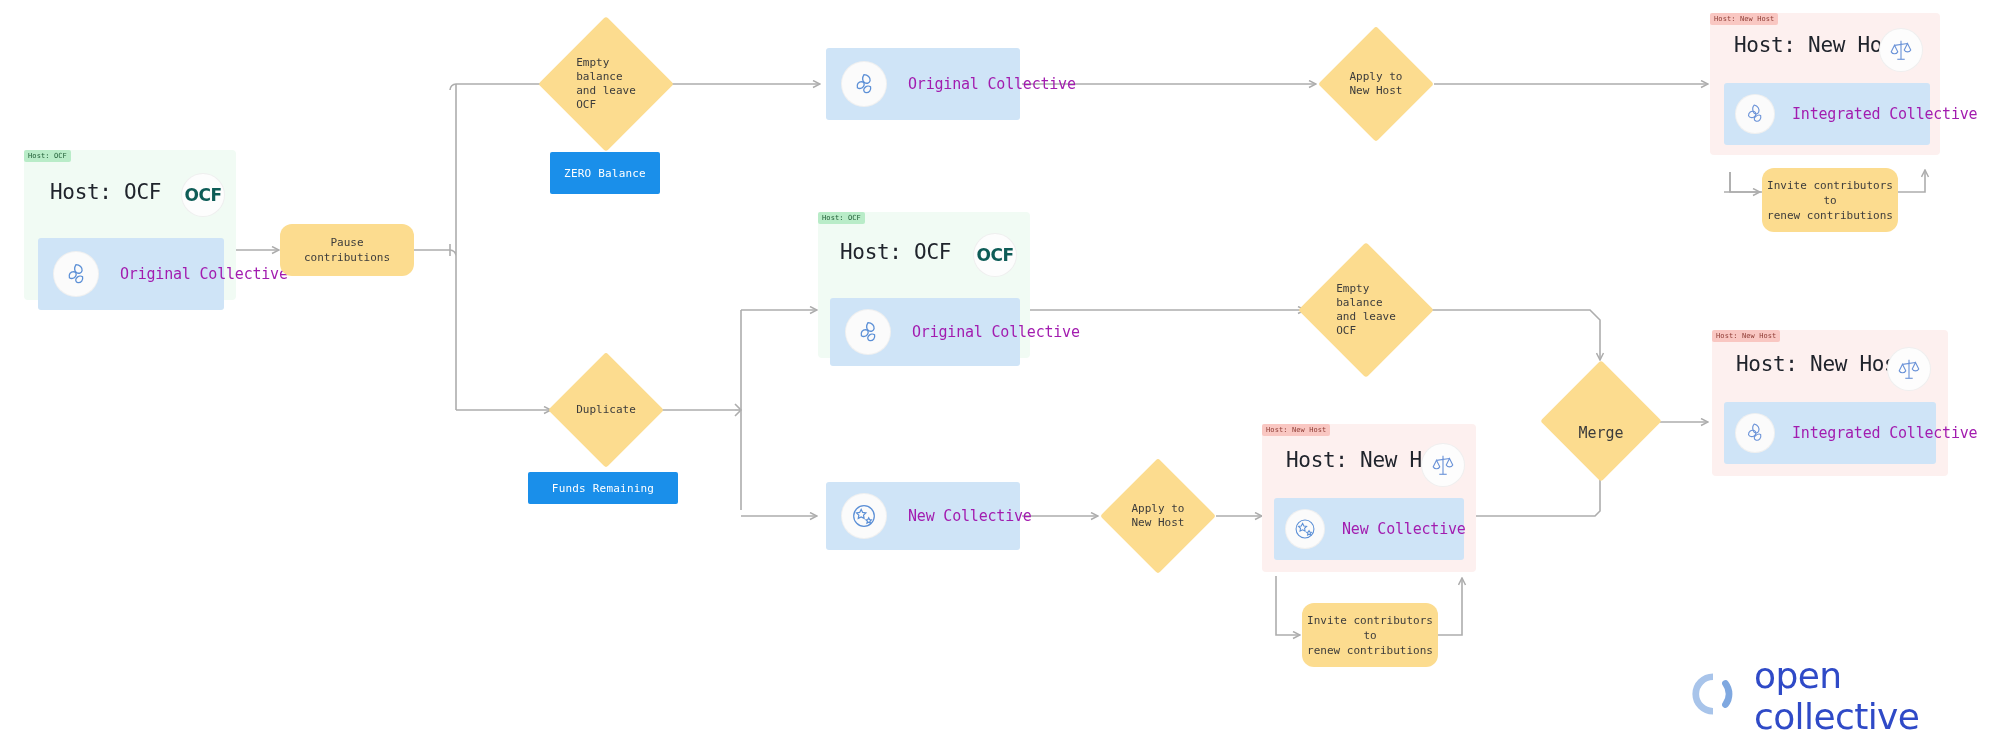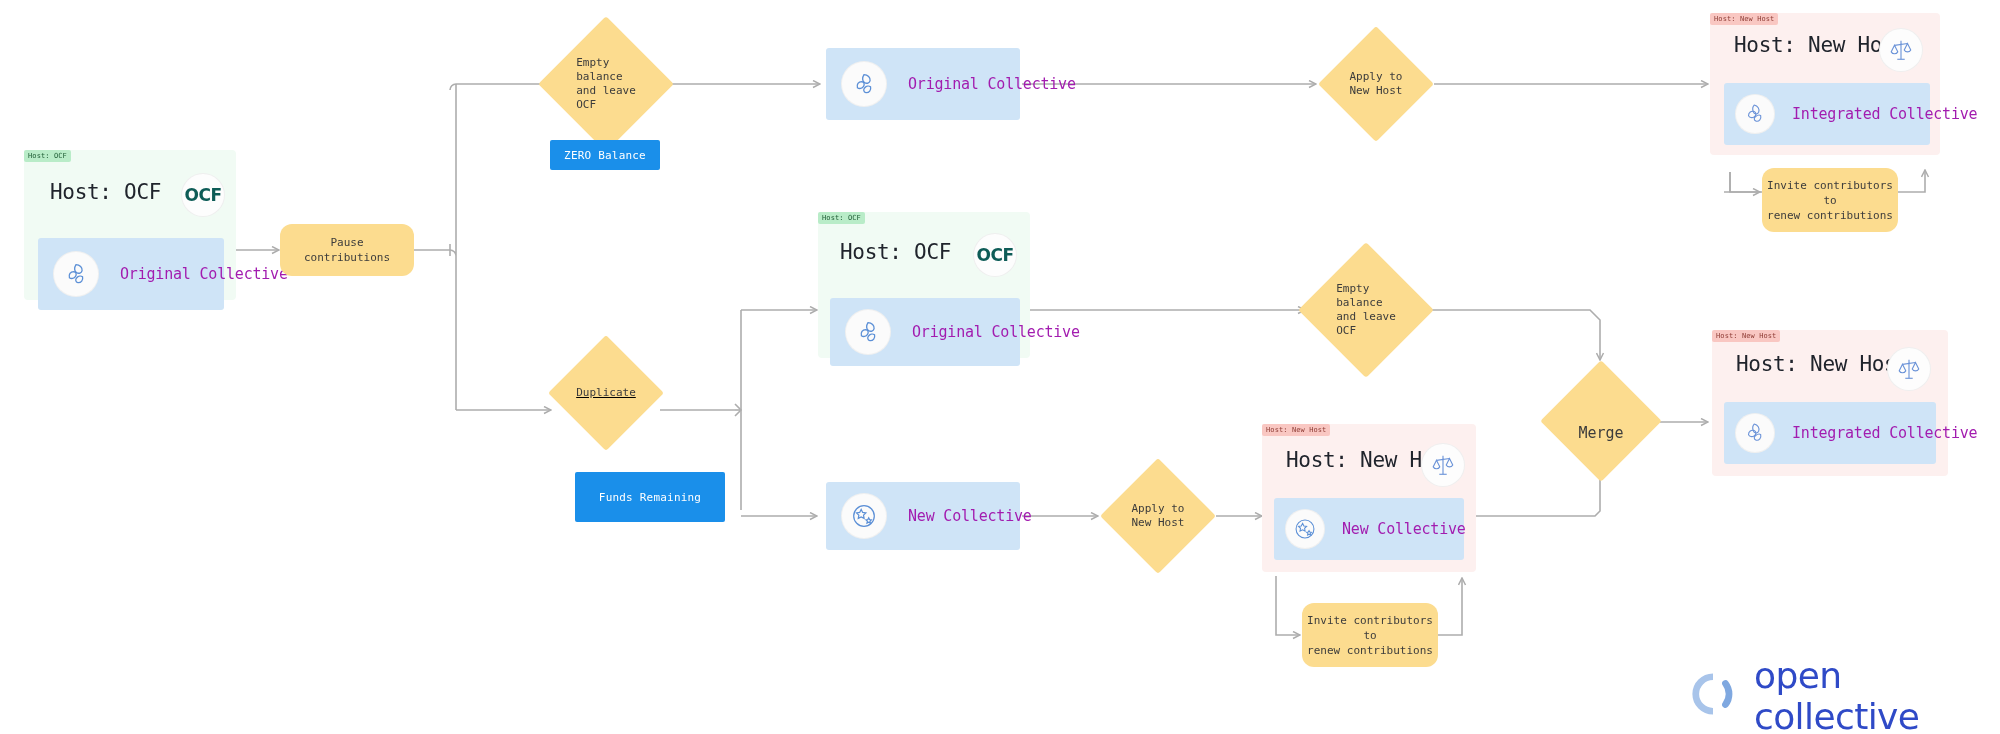--- a/index.html
+++ b/index.html
@@ -136,21 +136,21 @@
   <div class="pill" style="left:280px;top:224px;width:134px;height:52px;">Pause
 contributions</div>
 
   <div class="diamond" style="left:550px;top:-4px;width:112px;height:176px;">
     <span class="dshape" style="width:96px;height:96px;"></span>
     <span class="dlabel">Empty
 balance
 and leave
 OCF</span>
   </div>
-  <div class="bluetag" style="left:550px;top:140px;width:110px;height:30px;">ZERO Balance</div>
+  <div class="bluetag" style="left:550px;top:152px;width:110px;height:42px;">ZERO Balance</div>
 
   <div class="collective" style="left:826px;top:48px;width:194px;height:72px;">
     <span class="avatar">
       <svg width="30" height="30" viewBox="0 0 32 32" fill="none" stroke="#5b8fd6" stroke-width="1.4">
         <path d="M16 6 C20 6 23 9 22.5 12.5 C22 15 19 16 16.5 14.5 C14 13 14 9 16 6 Z"></path>
         <path d="M9 20 C8 16.5 10 13.5 13.5 13.5 C16 13.7 17 16.5 15.5 18.5 C14 20.8 11 21.5 9 20 Z"></path>
         <path d="M23 19 C23.8 22.5 21.5 25.5 18 25.2 C15.5 24.8 15 21.8 16.8 20 C18.5 18 21.3 17.8 23 19 Z"></path>
       </svg>
     </span>
     <span class="cname">Original Collective</span>
@@ -197,25 +197,25 @@
         <svg width="30" height="30" viewBox="0 0 32 32" fill="none" stroke="#5b8fd6" stroke-width="1.4">
           <path d="M16 6 C20 6 23 9 22.5 12.5 C22 15 19 16 16.5 14.5 C14 13 14 9 16 6 Z"></path>
           <path d="M9 20 C8 16.5 10 13.5 13.5 13.5 C16 13.7 17 16.5 15.5 18.5 C14 20.8 11 21.5 9 20 Z"></path>
           <path d="M23 19 C23.8 22.5 21.5 25.5 18 25.2 C15.5 24.8 15 21.8 16.8 20 C18.5 18 21.3 17.8 23 19 Z"></path>
         </svg>
       </span>
       <span class="cname">Original Collective</span>
     </div>
   </div>
 
-  <div class="diamond" style="left:550px;top:335px;width:112px;height:116px;text-decoration:underline;">
+  <div class="diamond" style="left:550px;top:352px;width:112px;height:116px;">
     <span class="dshape" style="width:82px;height:82px;"></span>
     <span class="dlabel">Duplicate</span>
   </div>
-  <div class="bluetag" style="left:528px;top:472px;width:150px;height:50px;margin-left:47px;">Funds Remaining</div>
+  <div class="bluetag" style="left:528px;top:472px;width:150px;height:32px;">Funds Remaining</div>
 
   <div class="diamond" style="left:1308px;top:222px;width:116px;height:176px;">
     <span class="dshape" style="width:96px;height:96px;"></span>
     <span class="dlabel">Empty
 balance
 and leave
 OCF</span>
   </div>
 
   <div class="collective" style="left:826px;top:482px;width:194px;height:68px;">

